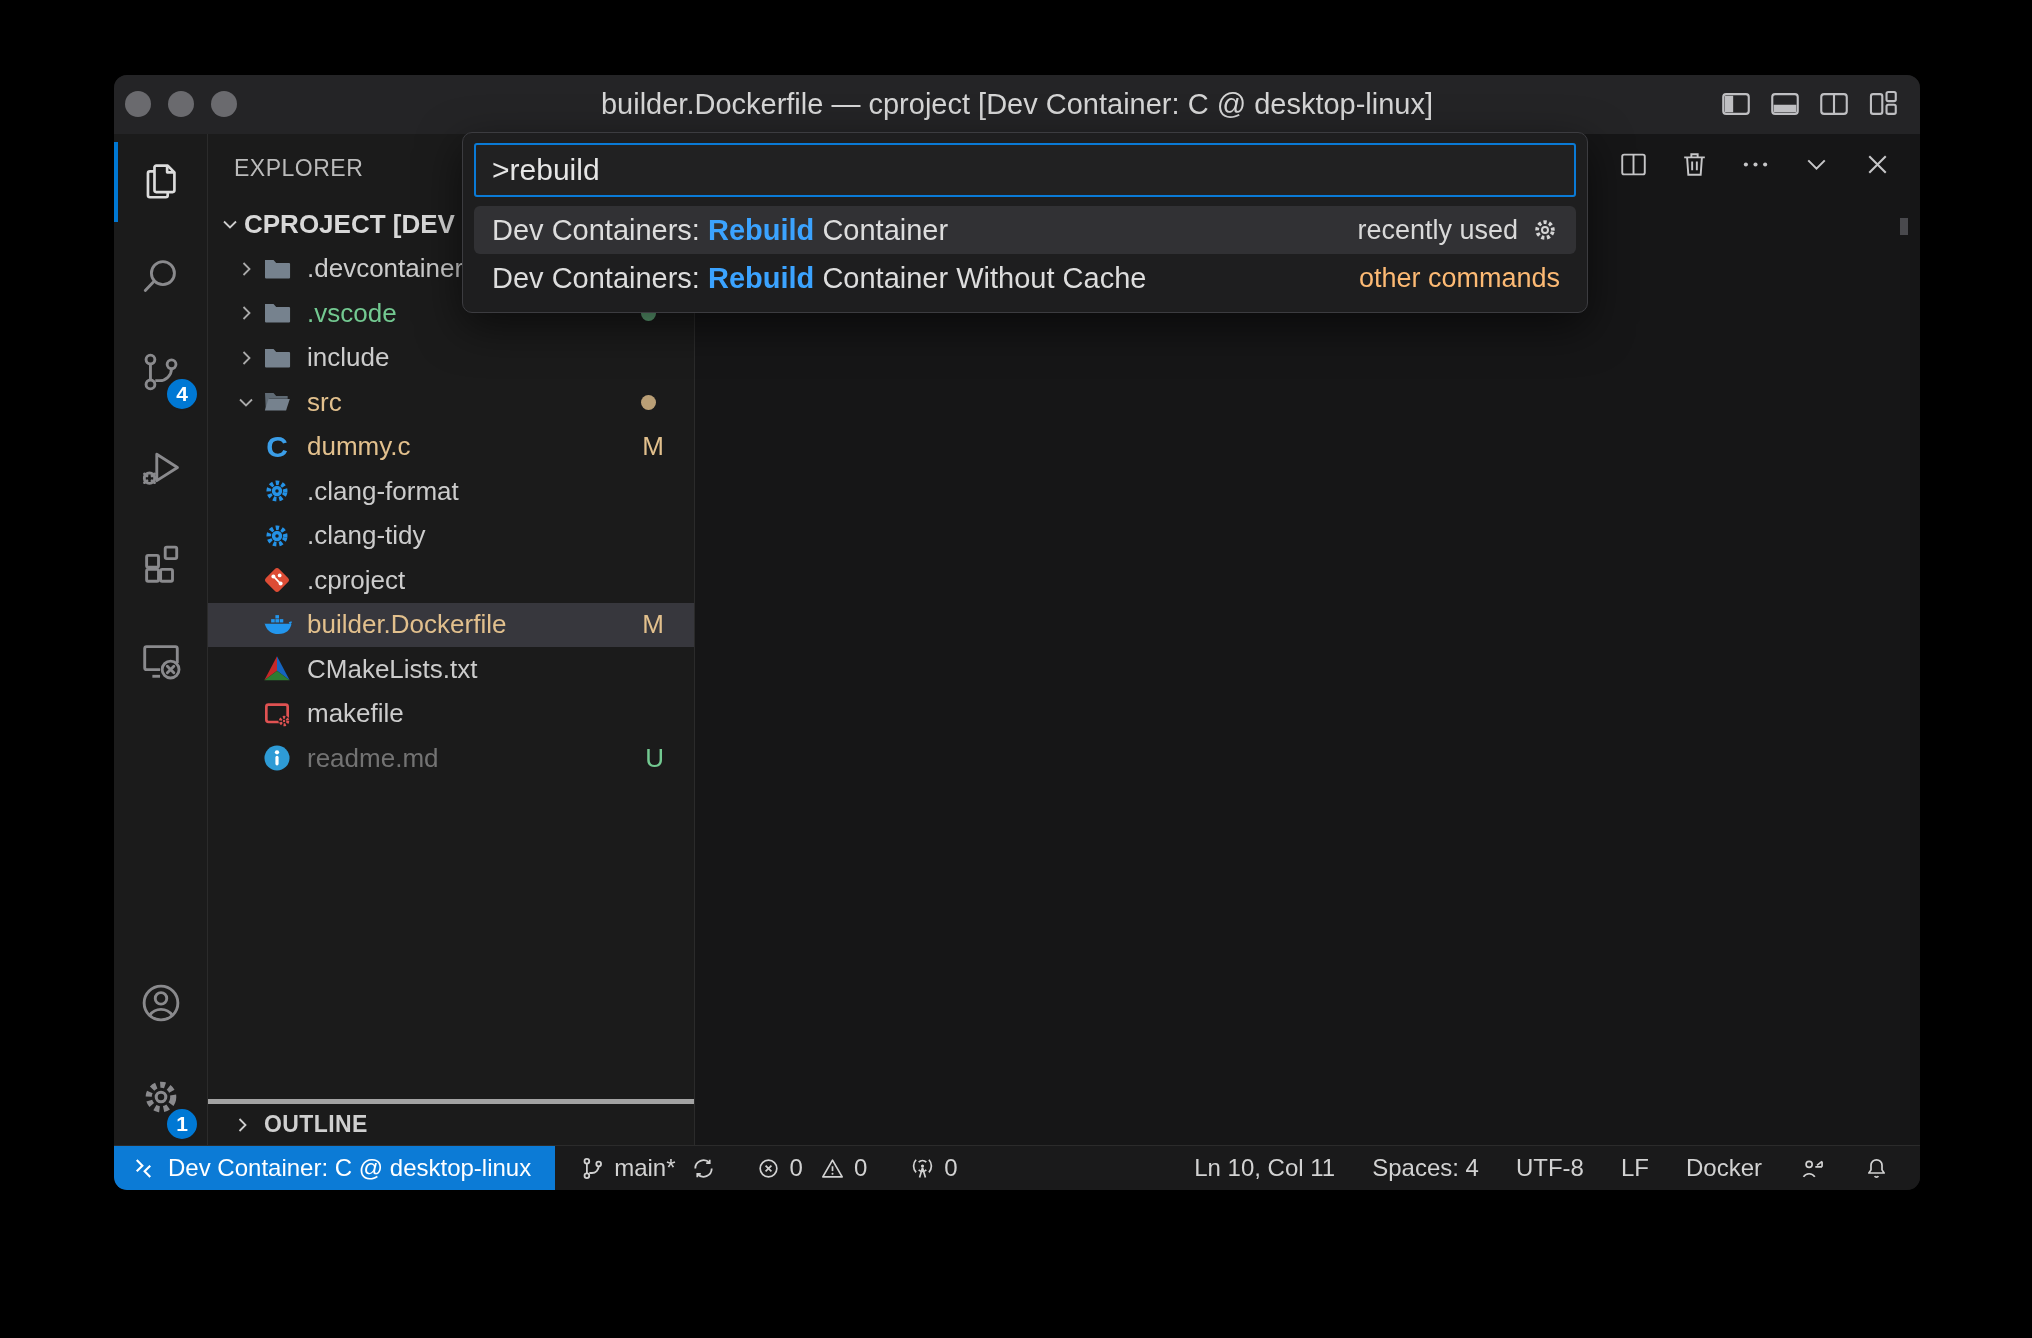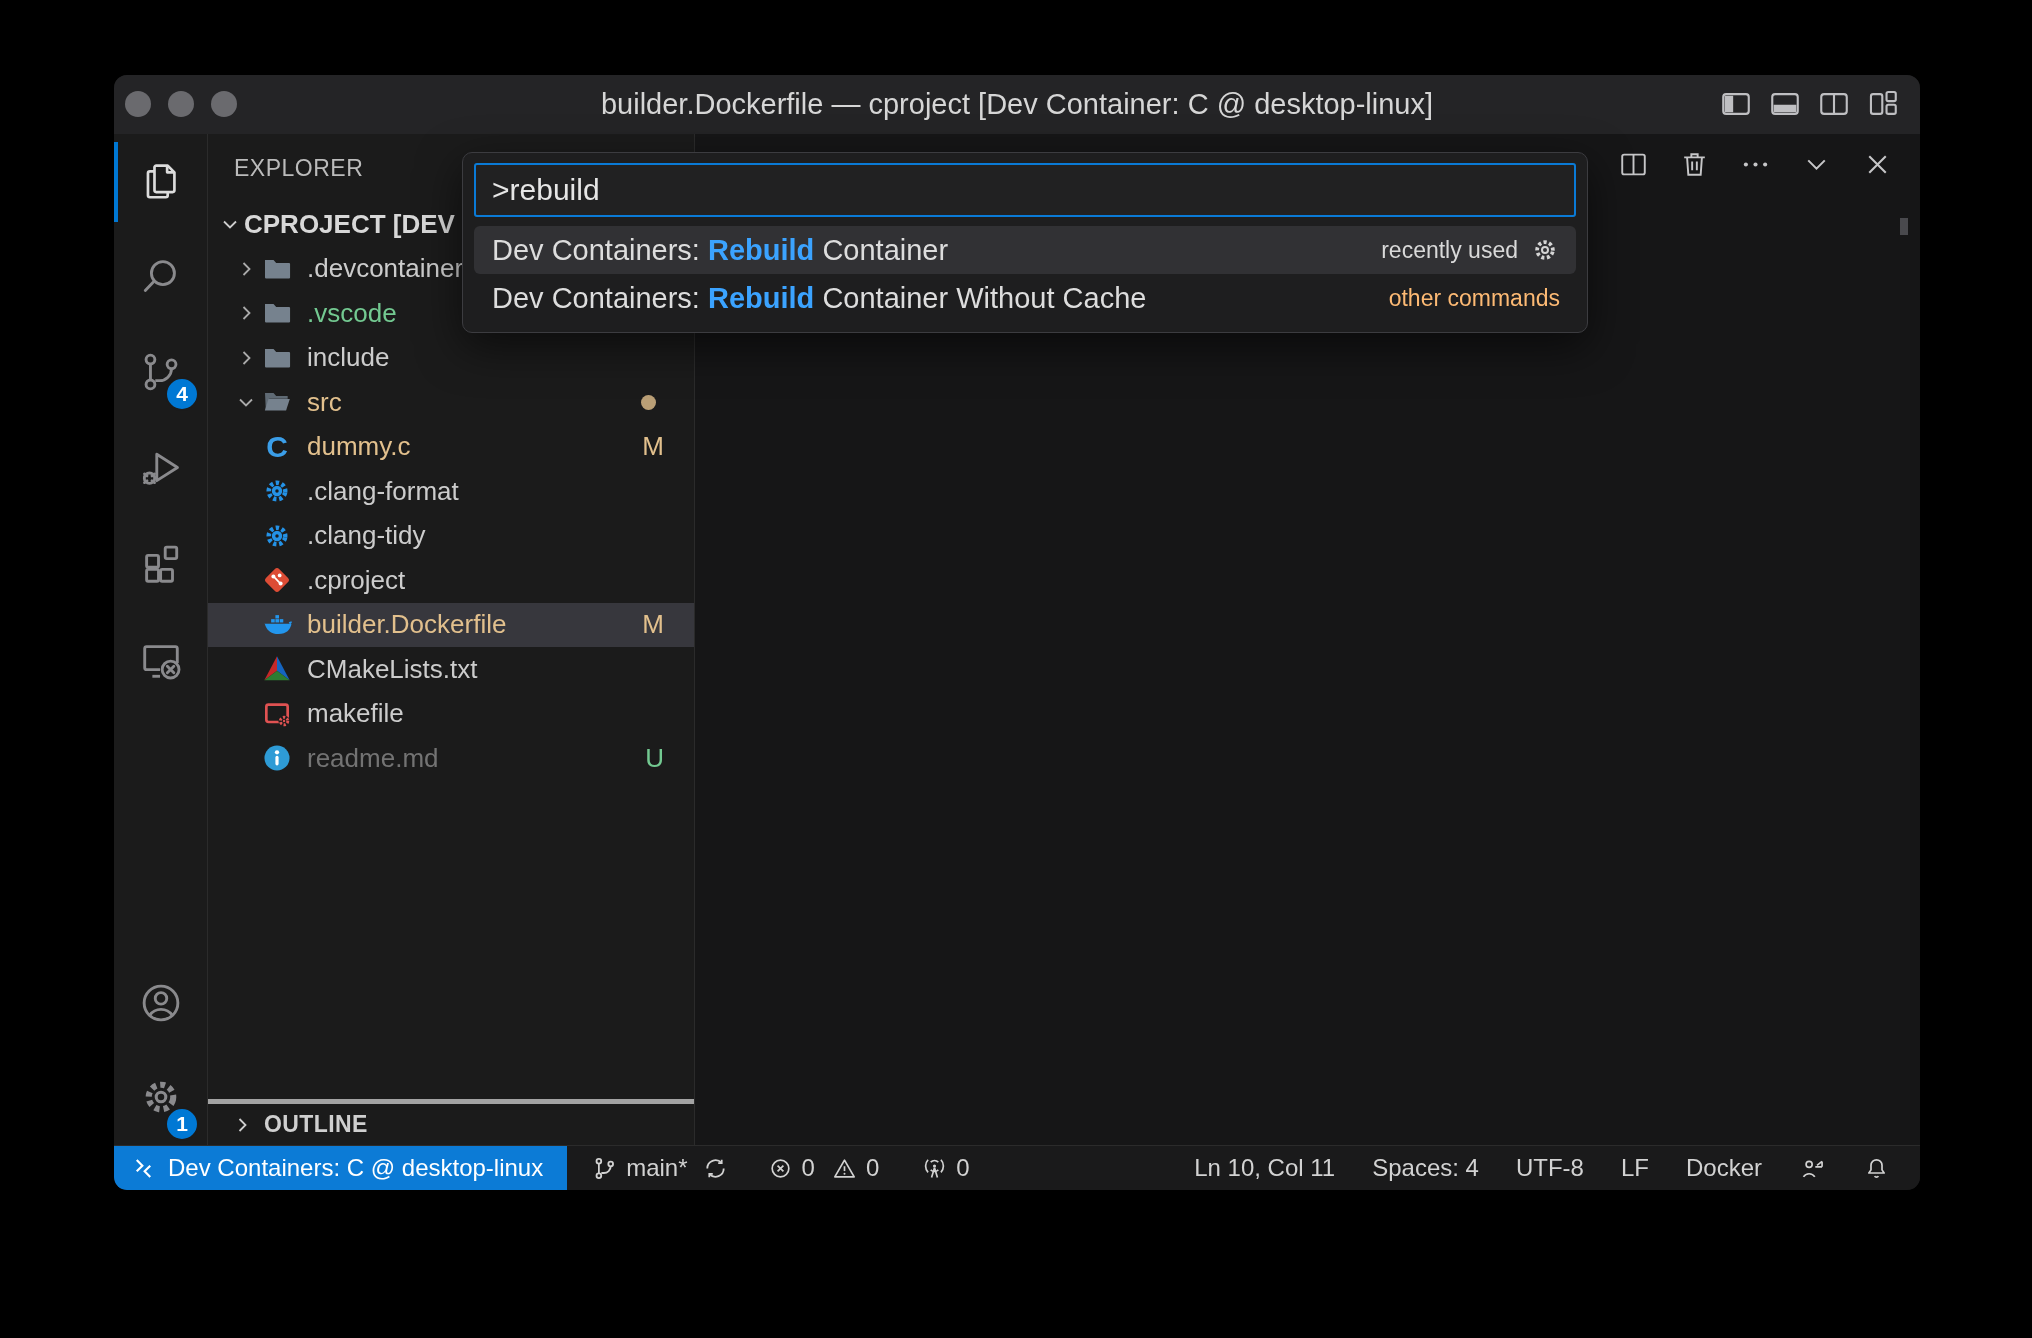--- a/index.html
+++ b/index.html
@@ -54,29 +54,29 @@
   .statusbar{position:absolute;left:0;right:0;bottom:0;height:45px;background:#1a1a1b;border-top:1px solid #2b2b2b;
     display:flex;align-items:center;color:#d2d2d2;font-size:24px;white-space:nowrap;}
   .sb-remote{height:100%;display:flex;align-items:center;gap:11px;background:#0c7bd6;color:#fff;
     padding:0 24px 0 16px;border-radius:0 0 0 12px;}
   .sb-group{display:flex;align-items:center;gap:8px;}
   .statusbar svg{display:block;}
   .sb-right{margin-left:auto;display:flex;align-items:center;gap:37px;padding-right:30px;}
   
   .palette{position:absolute;left:348px;top:57px;width:1126px;height:181px;background:#1e1e1f;
     border:1px solid #3c3c40;border-radius:10px;box-shadow:0 14px 44px rgba(0,0,0,.55);z-index:10;
-    padding:10px 11px;margin-top:20px;}
+    padding:10px 11px;}
   .qp-input{height:54px;border:2px solid #0a7ad6;border-radius:3px;background:#212122;display:flex;align-items:center;}
   .qp-input input{background:transparent;border:none;outline:none;color:#e6e6e6;font-size:30px;
     font-family:inherit;width:100%;padding:0 16px;}
   .qp-list{margin-top:9px;}
   .qp-row{height:48px;display:flex;align-items:center;padding:0 16px 0 18px;font-size:29px;color:#dddddd;border-radius:6px;}
   .qp-row.sel{background:#313134;gap:40px;}
   .qp-hl{color:#3ba3ff;font-weight:bold;}
-  .qp-meta{margin-left:auto;display:flex;align-items:center;gap:12px;font-size:23px;}
+  .qp-meta{margin-left:auto;display:flex;align-items:center;gap:12px;font-size:27px;}
   .qp-meta.bright{color:#d9d9d9;}
   .qp-meta.dim{color:#fdba74;}
 </style>
 </head>
 <body>
 
 <div class="window">
 
   <div class="titlebar">
     <div class="tl" style="left:11px;background:#6a6a6e"></div>
@@ -411,21 +411,21 @@
       <div class="scroll-nub"></div>
     </div>
   </div>
 
   <div class="statusbar">
     <div class="sb-remote">
       <svg viewBox="0 0 24 24" fill="none" stroke="#fff" stroke-width="1.9" width="27" height="27">
         <polyline points="6,4.5 11,9.5 6,14.5"></polyline>
           <polyline points="18,9.5 13,14.5 18,19.5"></polyline>
       </svg>
-      <span>Dev Containers: C @ desktop-linux</span>
+      <span>Dev Container: C @ desktop-linux</span>
     </div>
     <div class="sb-group" style="margin-left:24px">
       <svg viewBox="0 0 24 24" fill="none" stroke="#d2d2d2" stroke-width="1.6" width="27" height="27">
         <circle cx="7" cy="5.5" r="2.1"></circle>
           <circle cx="7" cy="18.5" r="2.1"></circle>
           <circle cx="17.5" cy="8" r="2.1"></circle>
         <path d="M7 7.6v8.8"></path>
           <path d="M17.5 10.1a6 6 0 0 1-6 5.9H9.2"></path>
       </svg>
       <span>main*</span>

